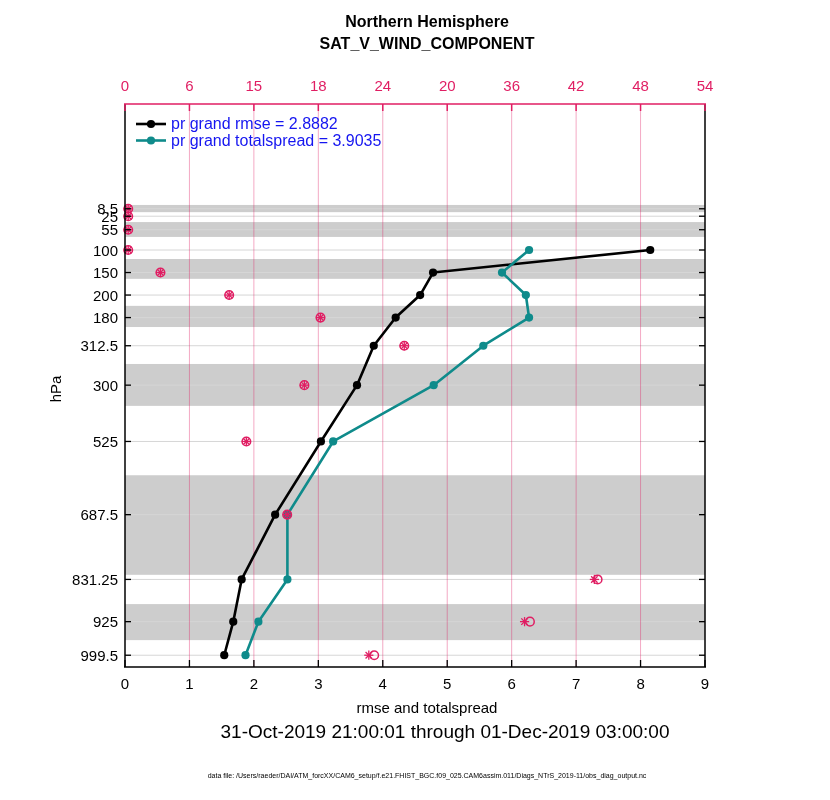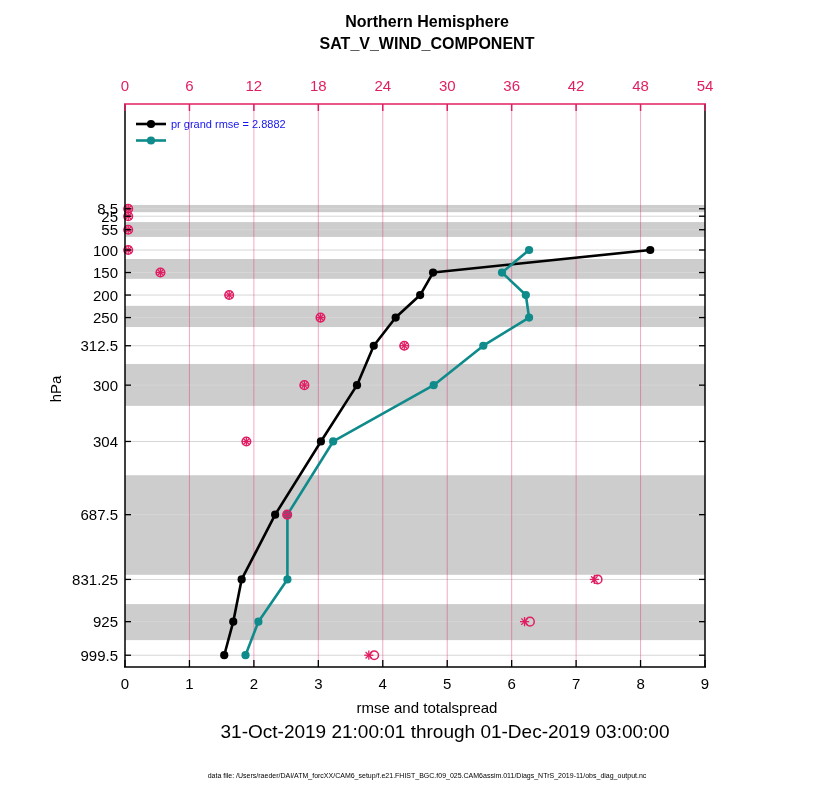--- a/index.html
+++ b/index.html
@@ -8,21 +8,21 @@
     font-family:"Liberation Sans",sans-serif;color:#000;overflow:hidden;
   }
   .abs{position:absolute;}
   .ctr{text-align:center;left:0;width:824px;padding-left:15px;}
   .title{font-size:16px;font-weight:bold;color:#000;}
   .obslabel{font-size:15px;color:#e01e63;}
   .ticklbl{position:absolute;font-size:15px;line-height:17px;}
   .toptick{color:#e01e63;text-align:center;width:50px;top:77px;}
   .bottick{color:#000;text-align:center;width:50px;top:675px;}
   .ytick{color:#000;text-align:right;width:88px;left:30px;height:17px;}
-  .legendtxt{position:absolute;left:171px;font-size:11px;color:#1515f0;line-height:16px;}
+  .legendtxt{position:absolute;left:171px;font-size:16px;color:#1515f0;line-height:16px;}
   .xlabel{top:699px;font-size:15px;color:#000;}
   .daterange{top:721px;font-size:19px;color:#000;margin-left:18px;}
   .datafile{top:772px;font-size:7px;color:#000;}
   .ylab{position:absolute;left:37px;top:379px;width:40px;height:20px;
         font-size:15px;color:#000;transform:rotate(-90deg);text-align:center;}
   svg{position:absolute;left:0;top:0;}
 </style>
 </head>
 <body>
 
@@ -207,54 +207,55 @@
       <line x1="705" x2="699" y1="621.6625" y2="621.6625" stroke="#000000" stroke-width="1.3"></line>
       <line x1="125" x2="131" y1="655.2247500000001" y2="655.2247500000001" stroke="#000000" stroke-width="1.3"></line>
       <line x1="705" x2="699" y1="655.2247500000001" y2="655.2247500000001" stroke="#000000" stroke-width="1.3"></line>
       <line x1="136" x2="166" y1="124" y2="124" stroke="#000000" stroke-width="2.6"></line>
       <circle cx="151" cy="124" r="4.1" fill="#000000"></circle>
       <line x1="136" x2="166" y1="140.5" y2="140.5" stroke="#0f8b8b" stroke-width="2.6"></line>
       <circle cx="151" cy="140.5" r="4.1" fill="#0f8b8b"></circle>
     </svg>
 
   <div class="legendtxt" style="top:116px">pr grand rmse = 2.8882</div>
+  <div class="legendtxt" style="top:133px">pr grand totalspread = 3.9035</div>
 
   <div class="ylab">hPa</div>
 
   <div class="abs ctr xlabel">rmse and totalspread</div>
   <div class="abs ctr daterange">31-Oct-2019 21:00:01 through 01-Dec-2019 03:00:00</div>
   <div class="abs ctr datafile">data file: /Users/raeder/DAI/ATM_forcXX/CAM6_setup/f.e21.FHIST_BGC.f09_025.CAM6assim.011/Diags_NTrS_2019-11/obs_diag_output.nc</div>
 
 <div class="ticklbl toptick" style="left:100px">0</div>
     <div class="ticklbl toptick" style="left:164.44444444444446px">6</div>
-    <div class="ticklbl toptick" style="left:228.88888888888889px">12</div>
+    <div class="ticklbl toptick" style="left:228.88888888888889px">15</div>
     <div class="ticklbl toptick" style="left:293.3333333333333px">18</div>
     <div class="ticklbl toptick" style="left:357.77777777777777px">24</div>
-    <div class="ticklbl toptick" style="left:422.22222222222223px">30</div>
+    <div class="ticklbl toptick" style="left:422.22222222222223px">20</div>
     <div class="ticklbl toptick" style="left:486.66666666666663px">36</div>
     <div class="ticklbl toptick" style="left:551.1111111111111px">42</div>
     <div class="ticklbl toptick" style="left:615.5555555555555px">48</div>
     <div class="ticklbl toptick" style="left:680px">54</div>
     <div class="ticklbl bottick" style="left:100px">0</div>
     <div class="ticklbl bottick" style="left:164.44444444444446px">1</div>
     <div class="ticklbl bottick" style="left:228.88888888888889px">2</div>
     <div class="ticklbl bottick" style="left:293.3333333333333px">3</div>
     <div class="ticklbl bottick" style="left:357.77777777777777px">4</div>
     <div class="ticklbl bottick" style="left:422.22222222222223px">5</div>
     <div class="ticklbl bottick" style="left:486.66666666666663px">6</div>
     <div class="ticklbl bottick" style="left:551.1111111111111px">7</div>
     <div class="ticklbl bottick" style="left:615.5555555555555px">8</div>
     <div class="ticklbl bottick" style="left:680px">9</div>
     <div class="ticklbl ytick" style="top:200.27925px">8.5</div>
     <div class="ticklbl ytick" style="top:207.7125px">25</div>
     <div class="ticklbl ytick" style="top:221.2275px">55</div>
     <div class="ticklbl ytick" style="top:241.5px">100</div>
     <div class="ticklbl ytick" style="top:264.025px">150</div>
     <div class="ticklbl ytick" style="top:286.55px">200</div>
-    <div class="ticklbl ytick" style="top:309.075px">250</div>
+    <div class="ticklbl ytick" style="top:309.075px">180</div>
     <div class="ticklbl ytick" style="top:337.23125px">312.5</div>
     <div class="ticklbl ytick" style="top:376.65px">300</div>
-    <div class="ticklbl ytick" style="top:432.9625px">304</div>
+    <div class="ticklbl ytick" style="top:432.9625px">525</div>
     <div class="ticklbl ytick" style="top:506.16875000000005px">687.5</div>
     <div class="ticklbl ytick" style="top:570.928125px">831.25</div>
     <div class="ticklbl ytick" style="top:613.1625px">925</div>
     <div class="ticklbl ytick" style="top:646.7247500000001px">999.5</div>
   </div>
 
 </body></html>

